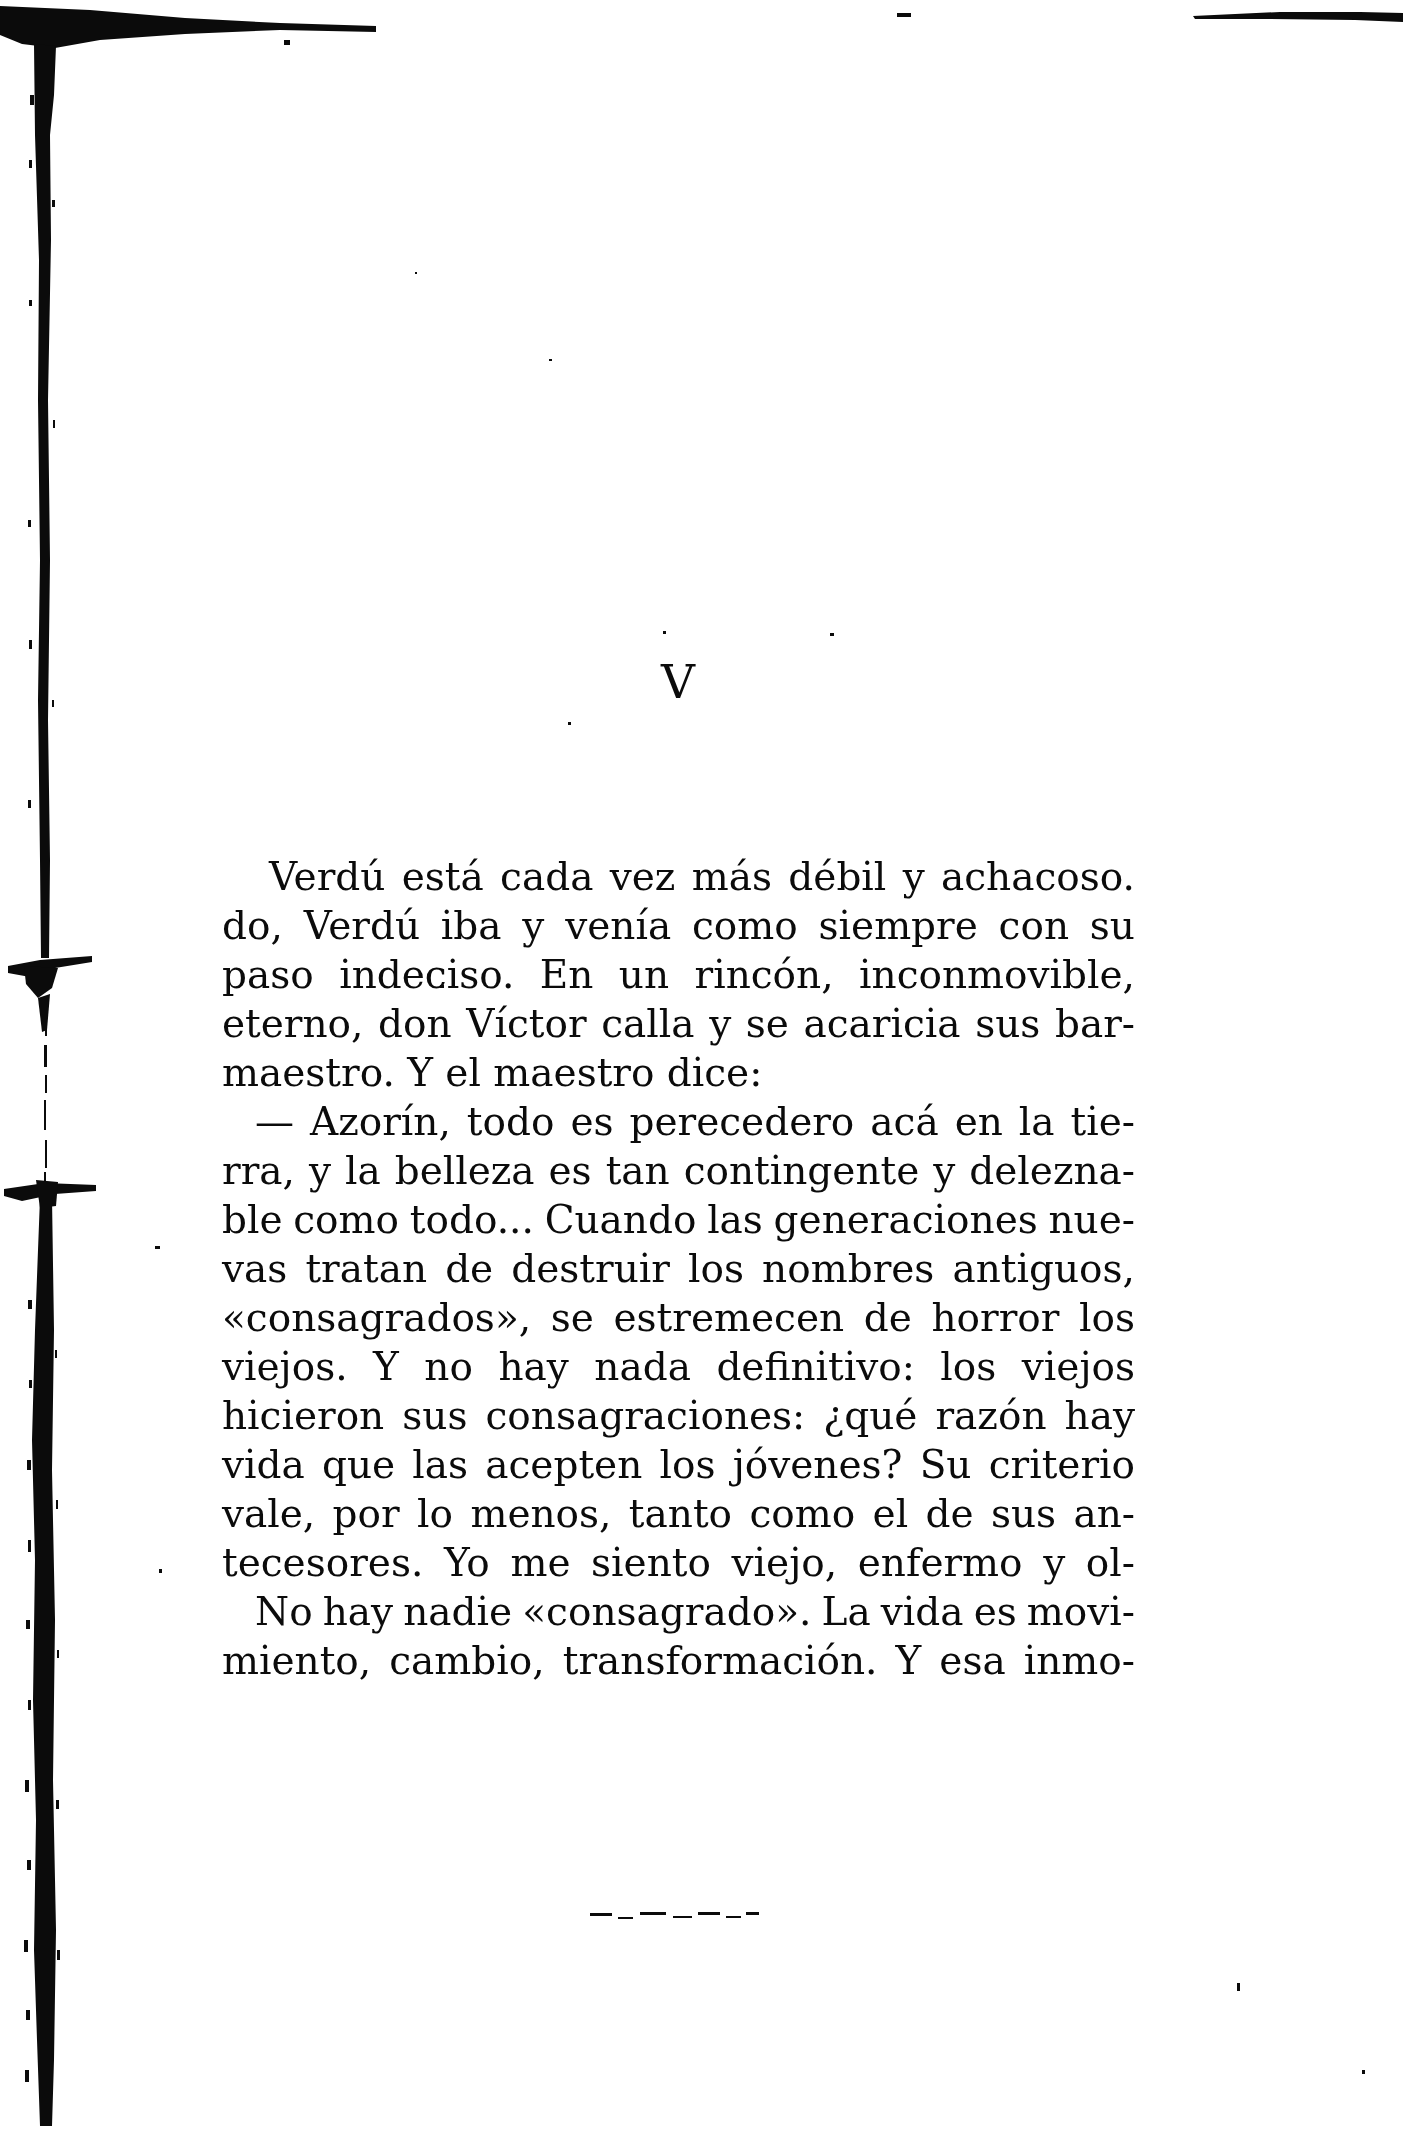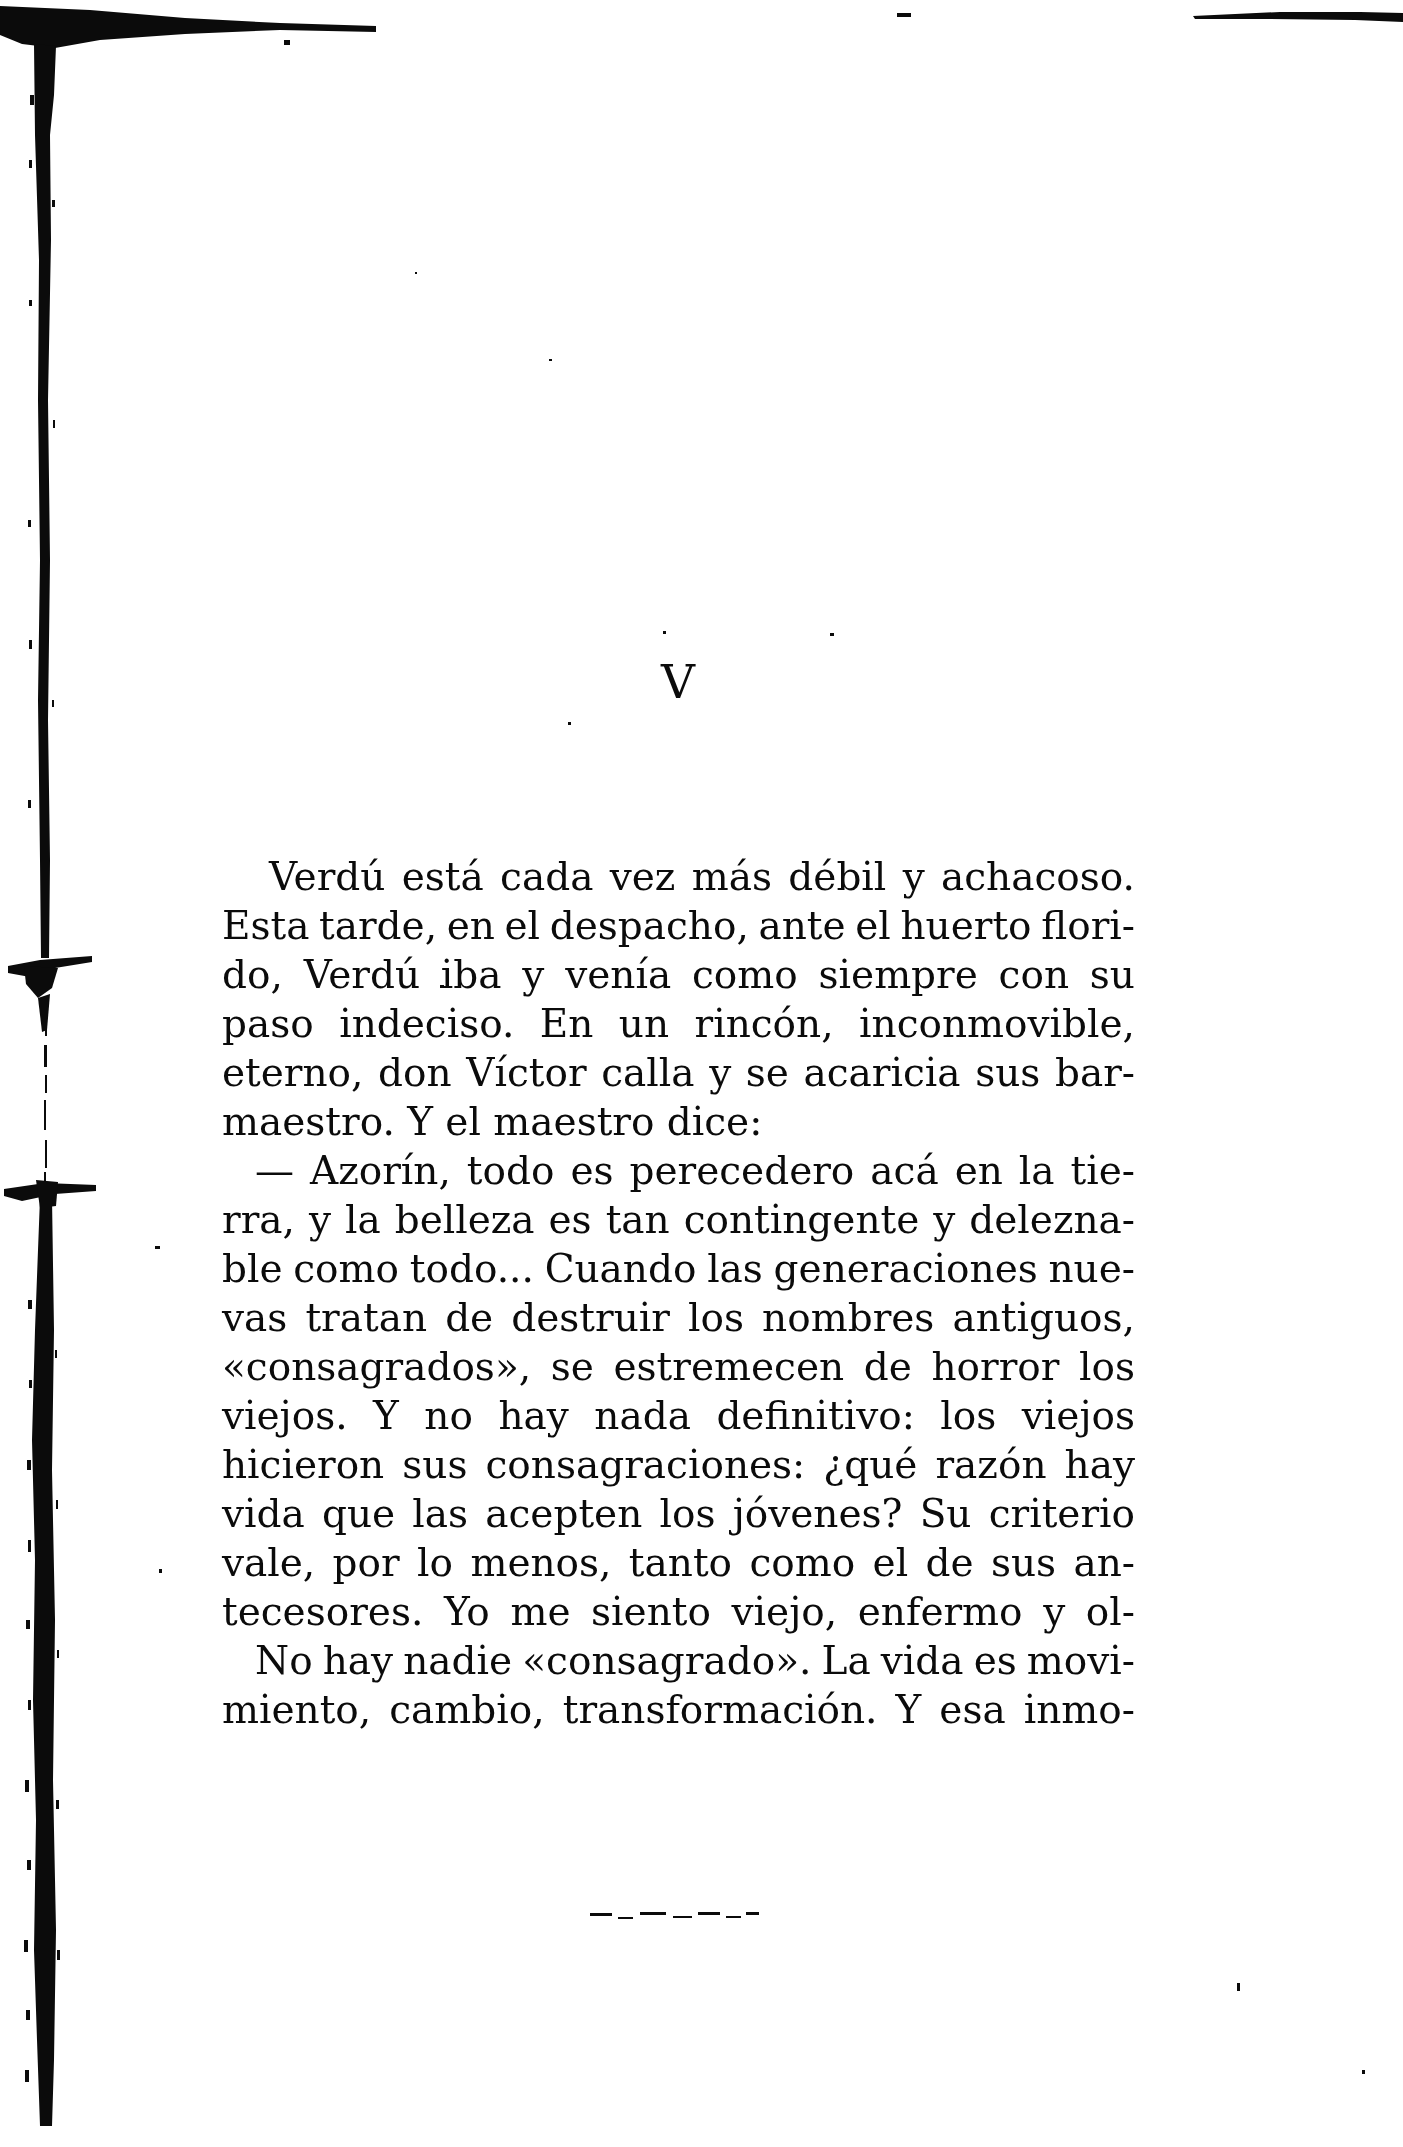--- a/index.html
+++ b/index.html
@@ -58,21 +58,20 @@
 </head>
 <body>
 
 <div id="page">
 
   <div id="heading">V</div>
 
   <div id="textblock">
     <div>
       <div class="line j ind-lg">Verdú está cada vez más débil y achacoso.</div>
-      <div class="line j">Esta tarde, en el despacho, ante el huerto flori-</div>
       <div class="line j">do, Verdú iba y venía como siempre con su</div>
       <div class="line j">paso indeciso. En un rincón, inconmovible,</div>
       <div class="line j">eterno, don Víctor calla y se acaricia sus bar-</div>
       <div class="line end">maestro. Y el maestro dice:</div>
     </div>
     <div>
       <div class="line j ind-sm">— Azorín, todo es perecedero acá en la tie-</div>
       <div class="line j">rra, y la belleza es tan contingente y delezna-</div>
       <div class="line j">ble como todo... Cuando las generaciones nue-</div>
       <div class="line j">vas tratan de destruir los nombres antiguos,</div>

